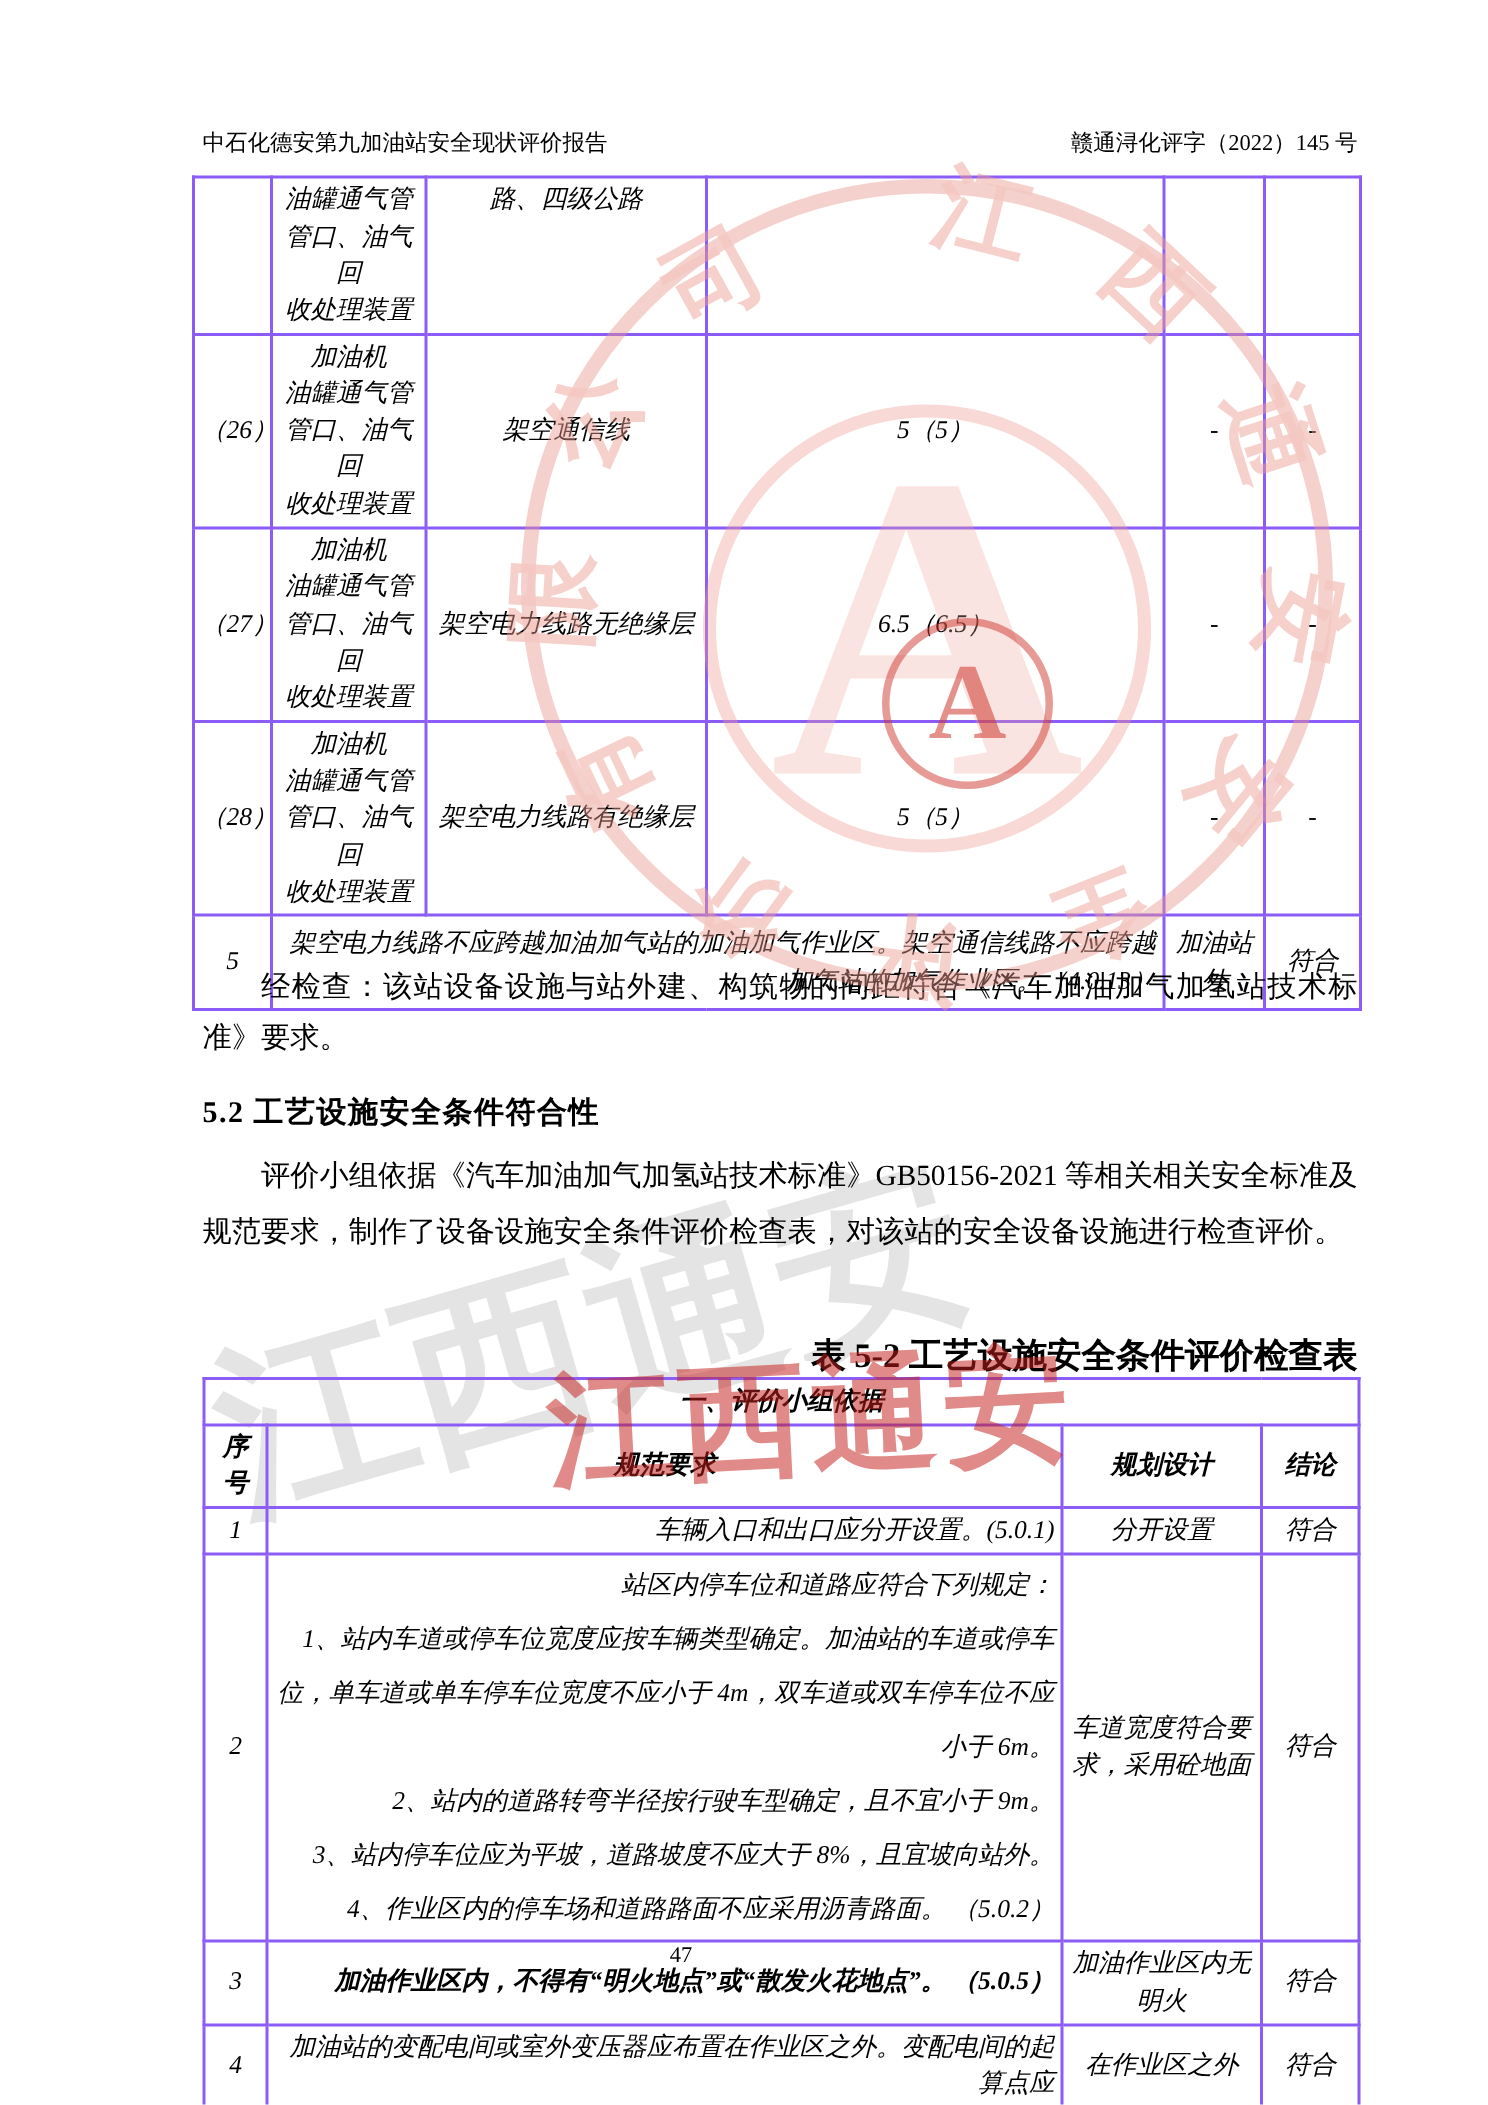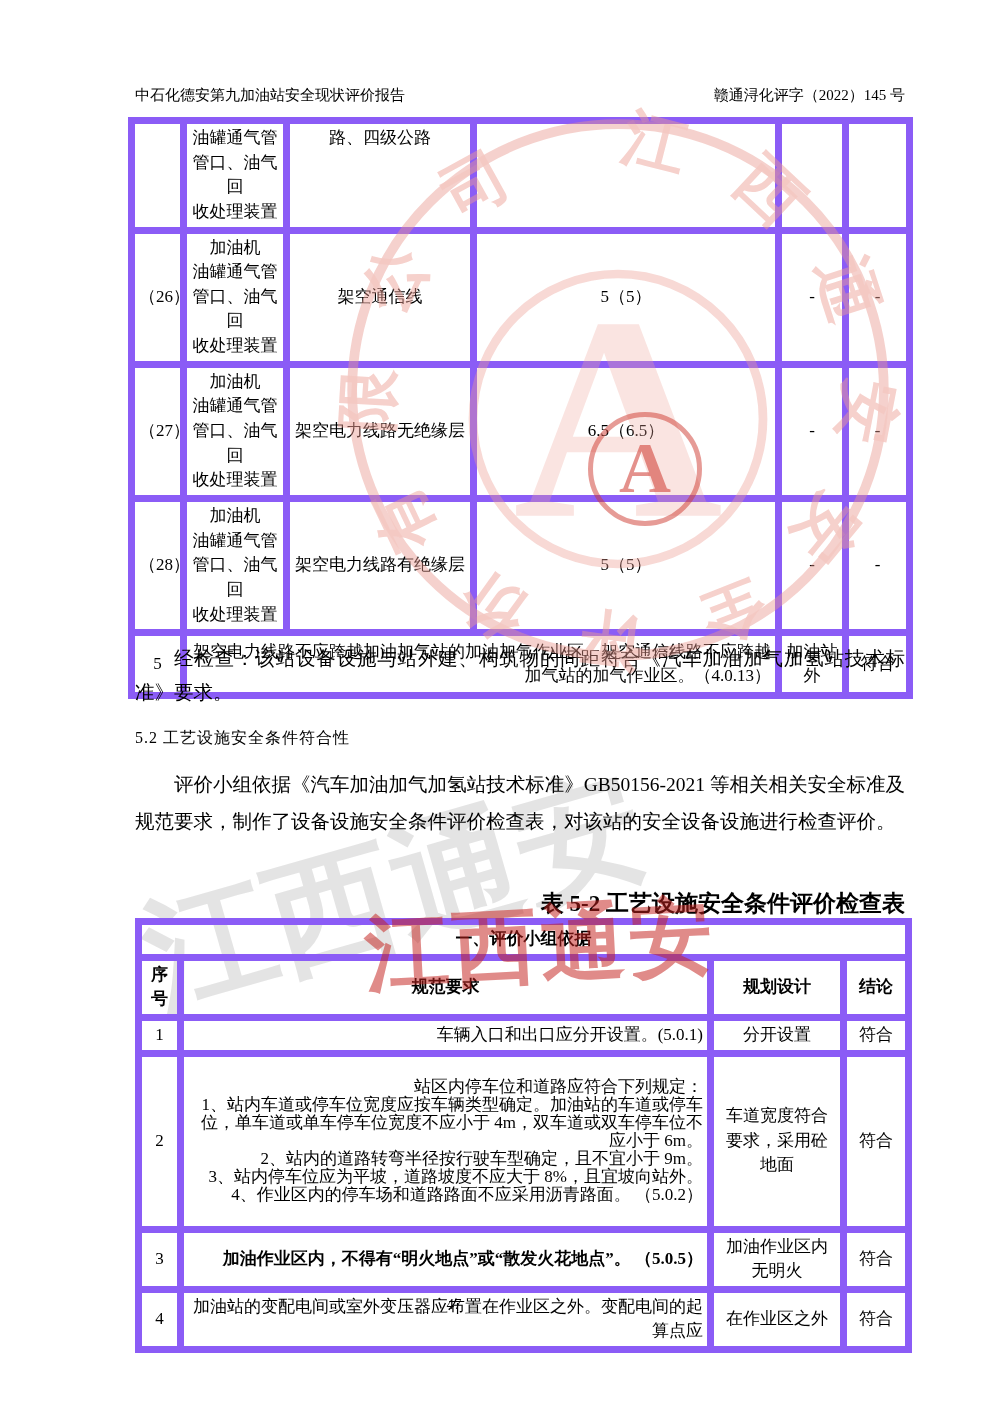--- a/index.html
+++ b/index.html
@@ -8,48 +8,48 @@
     width:992px; height:1403px; position:relative; overflow:hidden;
     font-family:"Liberation Serif","DejaVu Serif",serif; color:#000;
   }
   
   .header {
     position:absolute; top:86px; left:135px; width:770px;
     display:flex; justify-content:space-between; font-size:15px;text-align:center;
   }
   
   table { border-collapse:collapse; table-layout:fixed; }
-  td { border:7px solid #8b5cf6; text-align:center; vertical-align:middle;
-       padding:2px 4px; line-height:1.45; overflow:hidden; }
+  td { border:2px solid #8b5cf6; text-align:center; vertical-align:middle;
+       padding:2px 4px; line-height:1.45; overflow:hidden;font-style:italic; }
   .pre { white-space:pre-line; }
   .left { text-align:right; }
   .vtop { vertical-align:top; }
   .bold { font-weight:bold; }
 
   .t1 { position:absolute; left:128px; top:117px; width:778px; font-size:17px; }
   .t1 .note-cell { font-size:16.5px; line-height:1.38; }
 
   .p-check {
     position:absolute; left:135px; top:642px; width:770px;
     font-size:19.5px; line-height:34px; text-indent:2em; text-align:justify;
   }
   .sec-head {
-    position:absolute; left:135px; top:728px; font-size:16px; font-weight:normal;
+    position:absolute; left:135px; top:728px; font-size:20px; font-weight:bold;
     letter-spacing:1px;
   }
   .p-body {
     position:absolute; left:135px; top:766px; width:770px;
     font-size:19.5px; line-height:37px; text-indent:2em; text-align:justify;
   }
   .t2-title {
     position:absolute; left:135px; top:888px; width:770px; text-align:right;
     font-size:23px; font-weight:bold;
   }
   .t2 { position:absolute; left:135px; top:918px; width:770px; font-size:17px; }
-  .t2 .req { line-height:18px; }
+  .t2 .req { line-height:36px; }
 
   .page-num {
     position:absolute; top:1296px; left:0; width:908px; text-align:center;
     font-size:15px;
   }
 
   
   .wm { pointer-events:none; }
   .wm-gray {
     position:absolute; left:125px; top:880px; font-size:128px; font-weight:bold;

